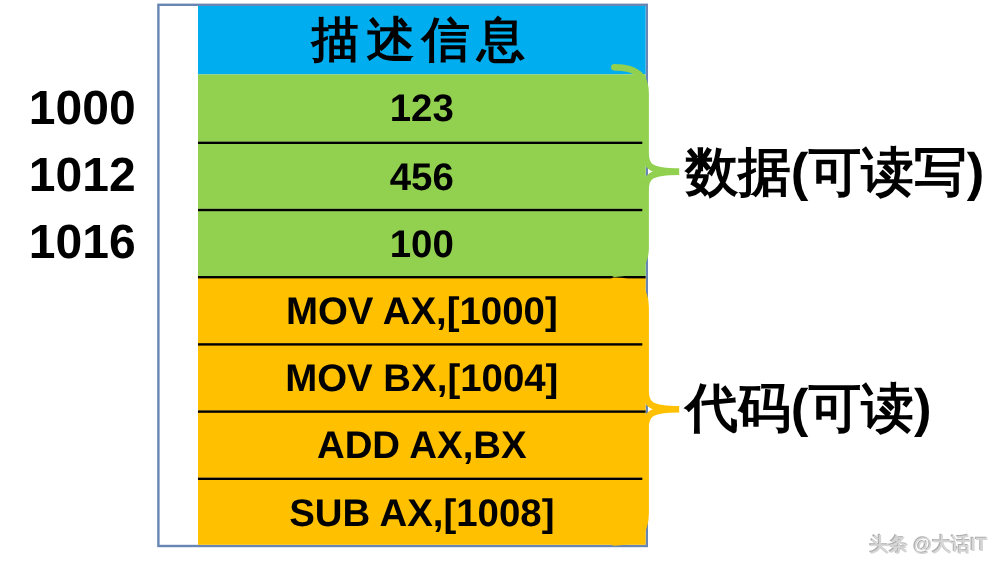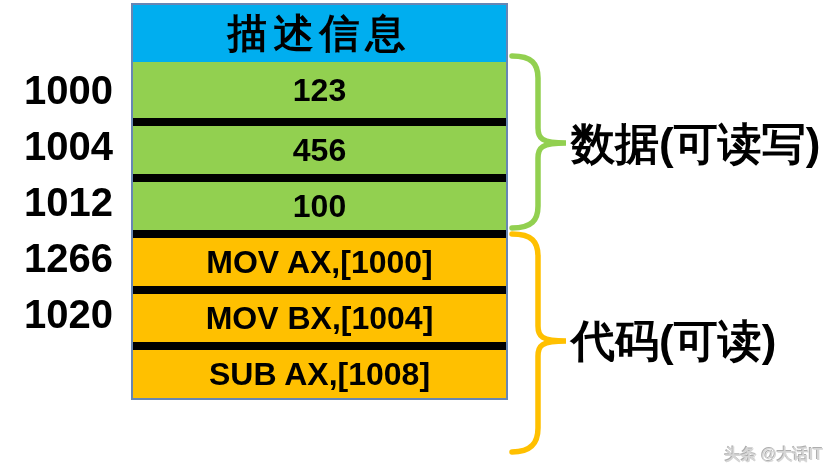--- a/index.html
+++ b/index.html
@@ -6,25 +6,25 @@
   body{font-family:"Liberation Sans","DejaVu Sans",sans-serif;background:#ffffff;}
   .stage{position:relative;width:827px;height:471px;background:#ffffff;overflow:hidden;}
 
   
   .addr-col{position:absolute;left:0;top:62px;width:113px;}
   .addr{height:56px;display:flex;align-items:center;justify-content:flex-end;
         font-size:40px;font-weight:bold;color:#000;line-height:1;margin-left:12px;}
 
   
   .mem-table{position:absolute;left:131px;top:3px;width:373px;
-             border:2px solid #6786B4;background:#fff;}
+             border:2px solid #6786B4;background:#fff;padding-left:32px;}
   .cell{width:100%;box-sizing:border-box;display:flex;align-items:center;justify-content:center;
         font-weight:bold;color:#000;}
   .cell-header{height:57px;background:#00AEEF;font-size:40px;letter-spacing:6px;}
-  .cell-row{height:56px;border-top:8px solid #000000;font-size:32px;}
+  .cell-row{height:56px;border-top:2px solid #000000;font-size:32px;}
   .bg-data{background:#92D050;}
   .bg-code{background:#FFC000;}
 
   
   .braces{position:absolute;left:505px;top:45px;width:75px;height:415px;}
 
   
   .group-label{position:absolute;left:571px;transform:translateY(-50%);
                font-size:44px;font-weight:bold;color:#000;white-space:nowrap;line-height:1;}
   .label-data{top:144px;}
@@ -35,33 +35,32 @@
              color:#d6d6d6;text-shadow:-1px -1px 0 #aeaeae, 1px 1px 0 #ffffff;
              white-space:nowrap;line-height:1;}
 </style>
 </head>
 <body>
 
 <div class="stage">
 
   <div class="addr-col">
     <div class="addr">1000</div>
-    <div class="addr">1004</div>
     <div class="addr">1012</div>
-    <div class="addr">1266</div>
-    <div class="addr">1020</div>
+    <div class="addr">1016</div>
   </div>
 
   <div class="mem-table">
     <div class="cell cell-header">描述信息</div>
     <div class="cell cell-row bg-data" style="border-top:none;">123</div>
     <div class="cell cell-row bg-data">456</div>
     <div class="cell cell-row bg-data">100</div>
     <div class="cell cell-row bg-code">MOV AX,[1000]</div>
     <div class="cell cell-row bg-code">MOV BX,[1004]</div>
+    <div class="cell cell-row bg-code">ADD AX,BX</div>
     <div class="cell cell-row bg-code">SUB AX,[1008]</div>
   </div>
 
   <svg class="braces" viewBox="505 45 75 415">
     <path fill="none" stroke="#92D050" stroke-width="5.5" stroke-linecap="round" d="M 512 56 C 532 56 538 64 538 78 L 538 128 C 538 138 541 143 566 143 C 541 143 538 148 538 158 L 538 206 C 538 220 532 228 512 228"></path>
     <path fill="none" stroke="#FFC000" stroke-width="5.5" stroke-linecap="round" d="M 512 234 C 532 234 538 242 538 256 L 538 326 C 538 336 541 341 566 341 C 541 341 538 346 538 356 L 538 428 C 538 442 532 452 512 452"></path>
   </svg>
 
   <div class="group-label label-data">数据(可读写)</div>
   <div class="group-label label-code">代码(可读)</div>

